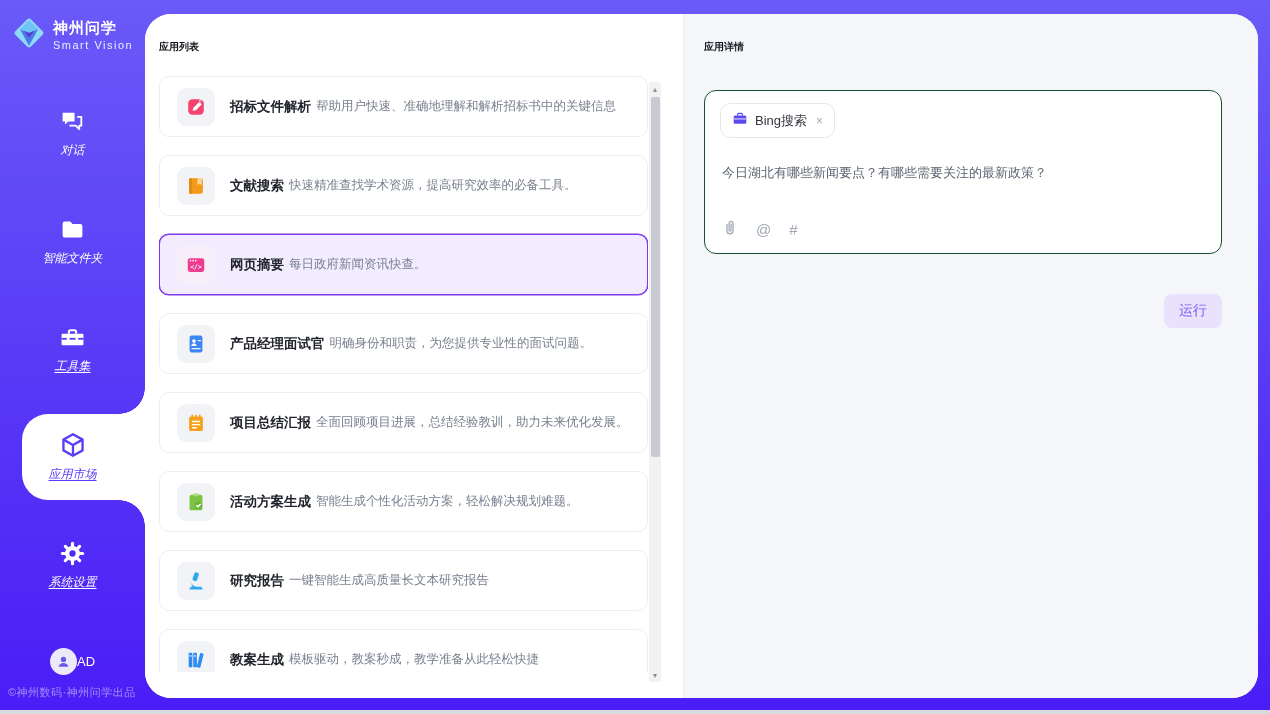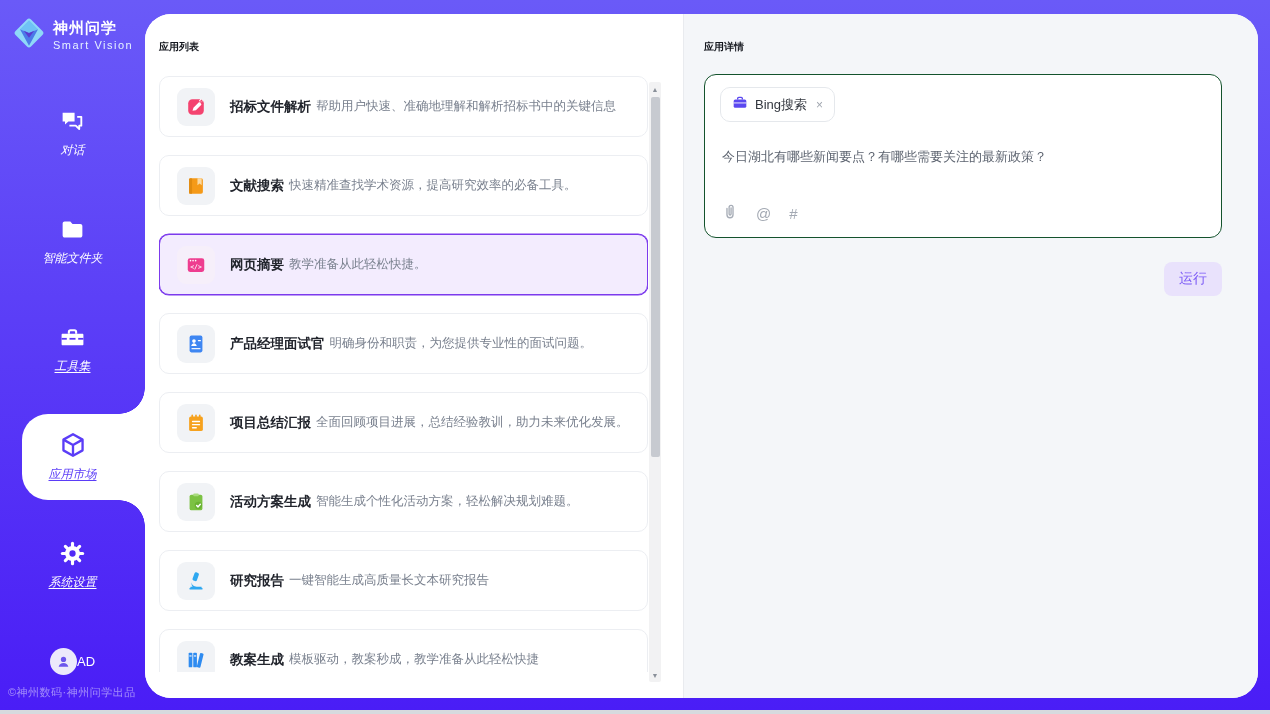--- a/index.html
+++ b/index.html
@@ -14,21 +14,21 @@
     position:absolute; left:0; top:0; width:1270px; height:710px;
     background:linear-gradient(180deg,#6a5af8 0%,#5b3ef7 45%,#4a1df6 100%);
   }
 
   
   .content {
     position:absolute; left:145px; top:14px; width:1113px; height:684px;
     background:#ffffff; border-radius:26px; overflow:hidden; display:flex;
   }
   .left-panel { width:539px; background:#fff; border-right:1px solid #e9ebef; position:relative; padding:26px 0 0 14px; }
-  .right-panel { flex:1; background:#f4f6f9; position:relative; padding:26px 36px 0 20px; display:flex; flex-direction:column; }
+  .right-panel { flex:1; background:#f4f6f9; position:relative; padding:26px 36px 0 20px; display:flex; flex-direction:column;gap:16px; }
 
   .panel-title { font-size:10px; font-weight:bold; color:#15181f; }
 
   
   .list { width:489px; margin-top:22px; display:flex; flex-direction:column; gap:18px; height:596px; overflow:hidden; }
   .card {
     flex:0 0 61px; border:1px solid #eceef2; border-radius:10px; background:#fff;
     display:flex; align-items:center; padding-left:17px; cursor:pointer;
   }
   .card.selected { background:#f3ecfe; border:1px solid #7c3aed; box-shadow:0 0 0 .5px #7c3aed; }
@@ -150,21 +150,21 @@
               <svg width="22" height="22" viewBox="0 0 24 24">
                   <rect x="3" y="4.5" width="18" height="15" rx="2.5" fill="#ee3d8f"></rect>
                   <circle cx="6" cy="7.3" r=".9" fill="#fff"></circle>
                   <circle cx="8.8" cy="7.3" r=".9" fill="#fff"></circle>
                   <circle cx="11.6" cy="7.3" r=".9" fill="#fff"></circle>
                   <text x="12" y="16.6" font-size="7" font-weight="bold" fill="#fff" text-anchor="middle" font-family="DejaVu Sans Mono, monospace">&lt;/&gt;</text>
                 </svg>
             </div>
             <div class="card-text">
               <div class="card-title">网页摘要</div>
-              <div class="card-desc">教学准备从此轻松快捷。</div>
+              <div class="card-desc">每日政府新闻资讯快查。</div>
             </div>
           </div>
 
           <div class="card">
             <div class="tile">
               <svg width="22" height="22" viewBox="0 0 24 24">
                   <rect x="5" y="2.8" width="14" height="18.4" rx="2" fill="#3e86f2"></rect>
                   <circle cx="9.8" cy="8.8" r="2" fill="#fff"></circle>
                   <path d="M6.8 14.2c.5-2 1.7-2.9 3-2.9s2.5.9 3 2.9z" fill="#fff"></path>
                   <rect x="14" y="7.6" width="3.4" height="1.5" rx=".7" fill="#fff"></rect>

